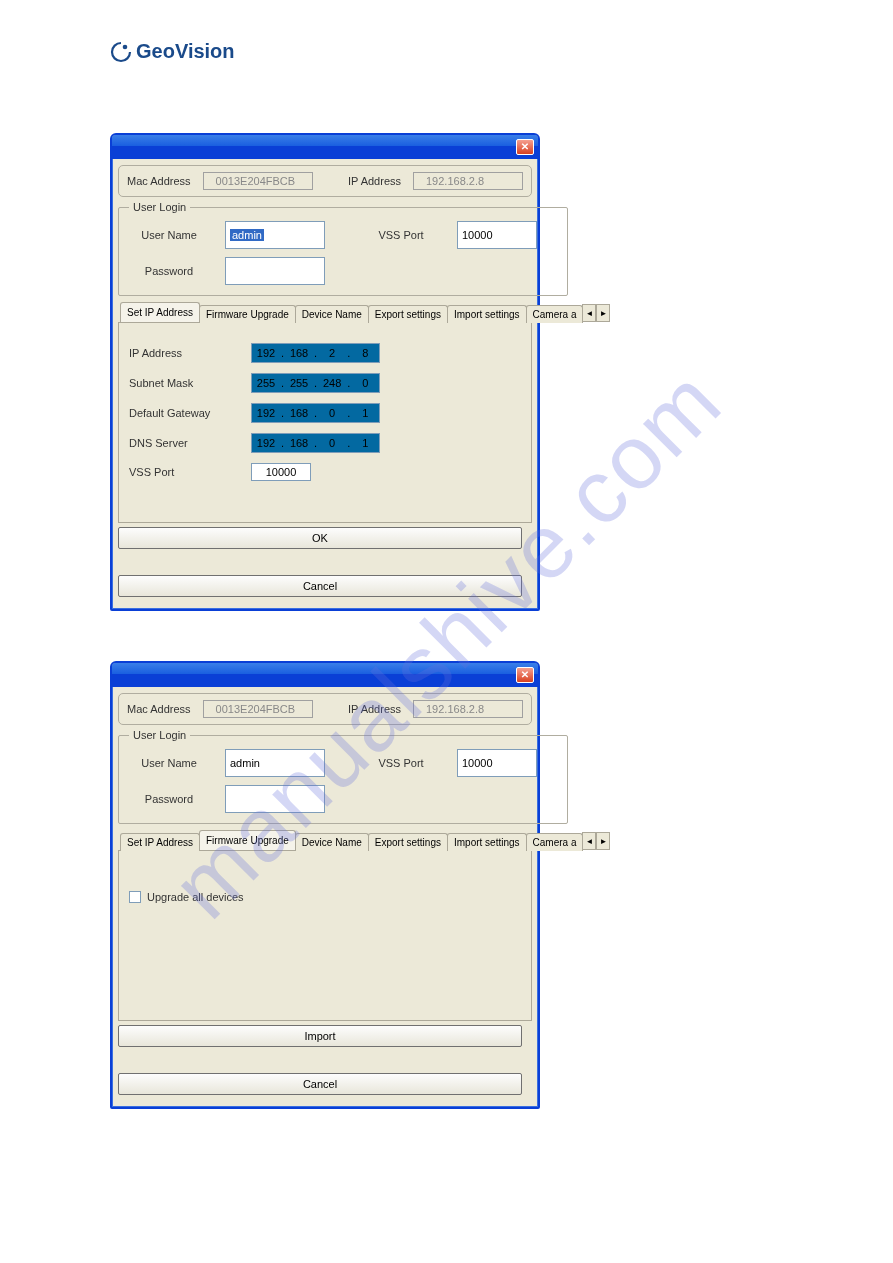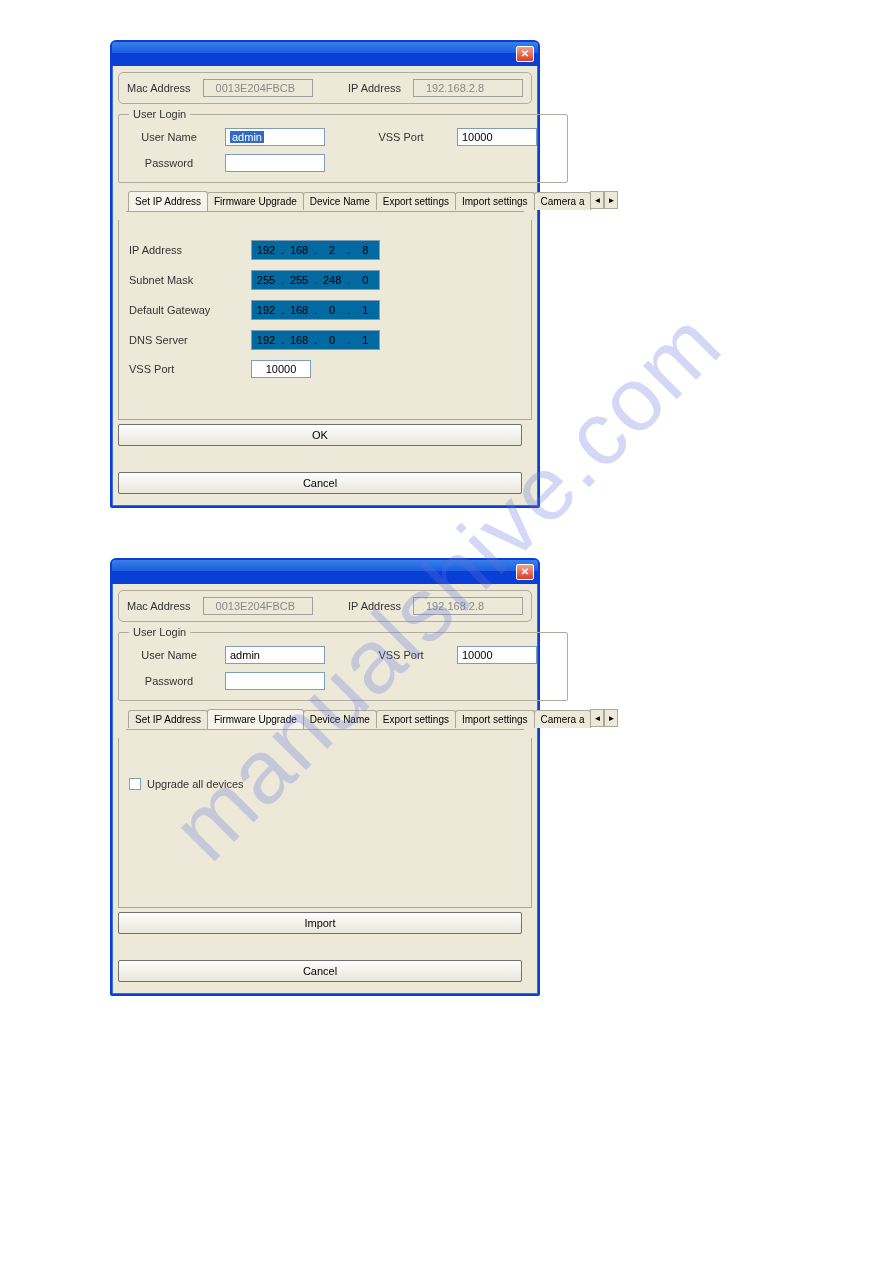--- a/index.html
+++ b/index.html
@@ -94,21 +94,21 @@
     font-size: 11px;
     height: 18px;
     display: inline-flex;
     align-items: center;
   }
   .input-text {
     border: 1px solid #7f9db9;
     background: #fff;
     padding: 2px 4px;
     font-size: 11px;
-    height: 18px;
+    height: 28px;
     display: inline-flex;
     align-items: center;
   }
   .input-selected {
     background: #316ac5;
     color: #fff;
     padding: 0 2px;
   }
   fieldset.user-login {
     border: 1px solid #b0ada0;
@@ -123,23 +123,23 @@
   }
   .login-grid {
     display: grid;
     grid-template-columns: 80px 120px 80px 100px;
     gap: 8px 16px;
     align-items: center;
   }
   .login-grid .label { text-align: center; }
   .tabs {
     display: flex;
-    align-items: flex-start;
+    align-items: flex-end;
     border-bottom: 1px solid #aca899;
-    margin: 8px;
+    margin: 0;
     padding: 0 2px;
     position: relative;
   }
   .tab {
     border: 1px solid #aca899;
     border-bottom: none;
     background: #ece9d8;
     padding: 3px 6px;
     font-size: 10px;
     margin-right: -1px;
@@ -265,20 +265,31 @@
     font-family: Arial, sans-serif;
   }
 </style>
 </head>
 <body>
 
 <div class="page">
 
   <div class="watermark">manualshive.com</div>
 
+  <div class="logo">
+    <span class="logo-swirl">
+      <svg width="22" height="22" viewBox="0 0 22 22">
+        <path d="M11 2 A9 9 0 1 0 20 11" fill="none" stroke="#1a4a8a" stroke-width="2.2"></path>
+        <circle cx="15" cy="6" r="2.3" fill="#1a4a8a"></circle>
+      </svg>
+    </span>
+    <span class="logo-text">
+      <span class="geo">Geo</span><span class="vision">Vision</span>
+    </span>
+  </div>
 
   <div class="dialog">
     <div class="titlebar">
       <div class="close-btn">✕</div>
     </div>
     <div class="dlg-body">
       <div class="panel-row">
         <span class="label">Mac Address</span>
         <span class="input-disabled" style="width:110px">0013E204FBCB</span>
         <span class="label" style="margin-left:auto">IP Address</span>

